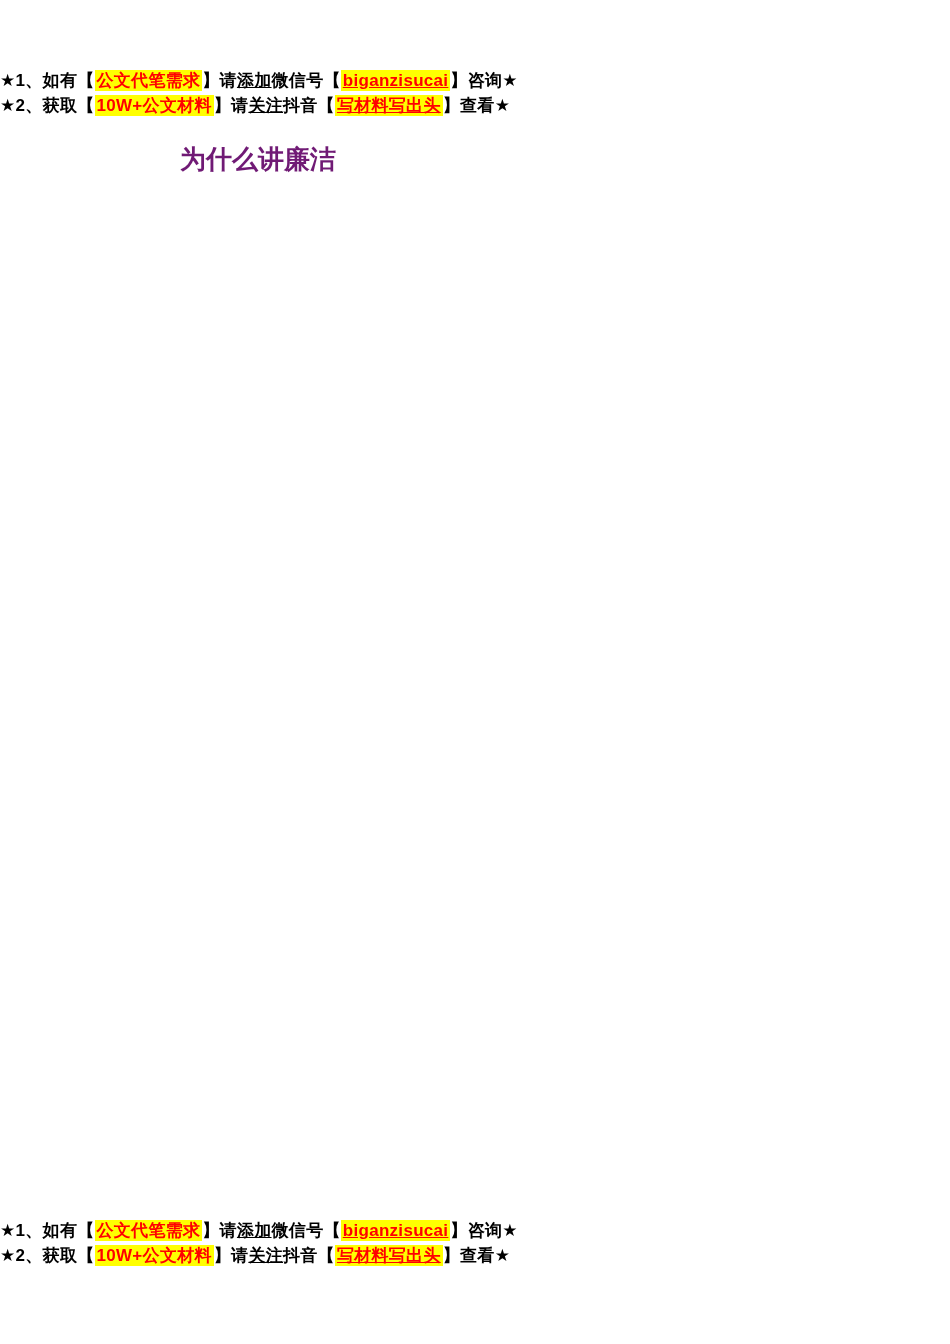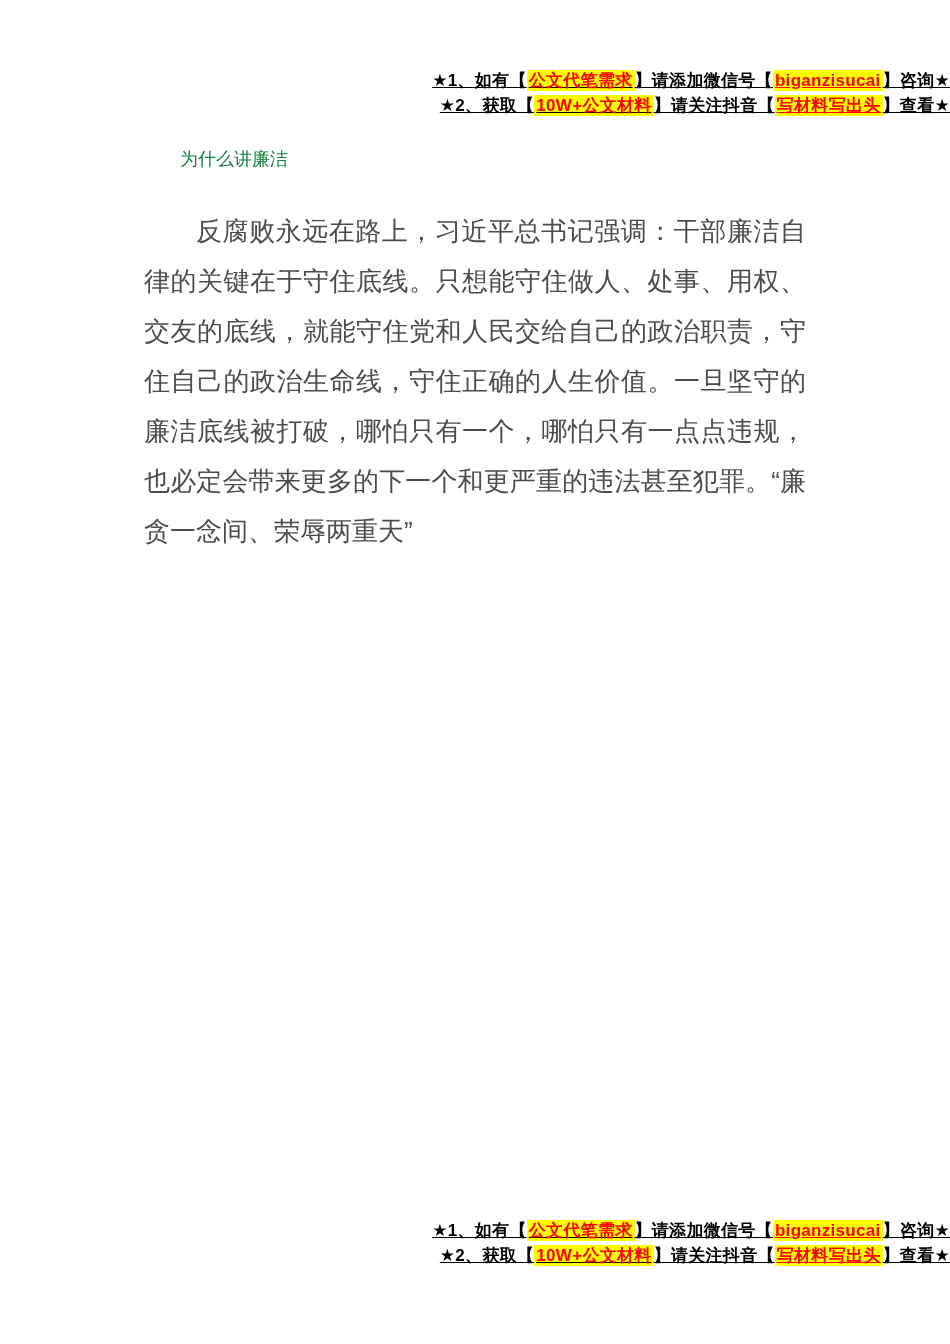--- a/index.html
+++ b/index.html
@@ -10,27 +10,26 @@
     width: 950px;
     height: 1344px;
     background: #ffffff;
     position: relative;
     overflow: hidden;
     font-family: "Liberation Sans", "DejaVu Sans", sans-serif;
   }
   
   .banner {
     width: 100%;
-    text-align: right;
+    text-align: left;
     font-size: 17px;
     font-weight: bold;
     line-height: 25px;
     color: var(--banner-text, #000000);
     letter-spacing: 0.3px;
-    text-decoration: underline;
   }
   .banner-top { padding-top: 68px; }
   .banner-bottom {
     position: absolute;
     top: 1218px;
     left: 0;
   }
   .seg-plain { color: var(--banner-text, #000000); }
   .seg-hl {
     background: var(--hl-bg, #ffff00);
@@ -66,35 +65,34 @@
   }
   .para {
     margin: 20px 0 0 0;
     text-indent: 52px;
   }
   .para-last {
     margin-top: 22px;
   }
   .section-heading {
     margin: 16px 0 0 36px;
-    font-size: 18px;
+    font-size: 26px;
     line-height: 50px;
-    font-weight: normal;
-    color: #15803d;
+    font-weight: bold;
+    color: #701a75;
   }
 </style>
 </head>
 <body style="background: rgb(255, 255, 255);">
 
 <div class="banner banner-top">
   <div><span class="seg-plain">★1、如有【</span><span class="seg-hl">公文代笔需求</span><span class="seg-plain">】请</span><span class="seg-u">添加</span><span class="seg-plain">微信号【</span><span class="seg-hl-u">biganzisucai</span><span class="seg-plain">】咨询★</span></div>
   <div><span class="seg-plain">★2、获取【</span><span class="seg-hl">10W+公文材料</span><span class="seg-plain">】请</span><span class="seg-u">关注</span><span class="seg-plain">抖音【</span><span class="seg-hl-u">写材料写出头</span><span class="seg-plain">】查看★</span></div>
 </div>
 
 <div class="content">
   <h2 class="section-heading">为什么讲廉洁</h2>
-  <p class="para para-last">反腐败永远在路上，习近平总书记强调：干部廉洁自律的关键在于守住底线。只想能守住做人、处事、用权、交友的底线，就能守住党和人民交给自己的政治职责，守住自己的政治生命线，守住正确的人生价值。一旦坚守的廉洁底线被打破，哪怕只有一个，哪怕只有一点点违规，也必定会带来更多的下一个和更严重的违法甚至犯罪。“廉贪一念间、荣辱两重天”</p>
 </div>
 
 <div class="banner banner-bottom">
   <div><span class="seg-plain">★1、如有【</span><span class="seg-hl">公文代笔需求</span><span class="seg-plain">】请</span><span class="seg-u">添加</span><span class="seg-plain">微信号【</span><span class="seg-hl-u">biganzisucai</span><span class="seg-plain">】咨询★</span></div>
   <div><span class="seg-plain">★2、获取【</span><span class="seg-hl">10W+公文材料</span><span class="seg-plain">】请</span><span class="seg-u">关注</span><span class="seg-plain">抖音【</span><span class="seg-hl-u">写材料写出头</span><span class="seg-plain">】查看★</span></div>
 </div>
 
 </body></html>

